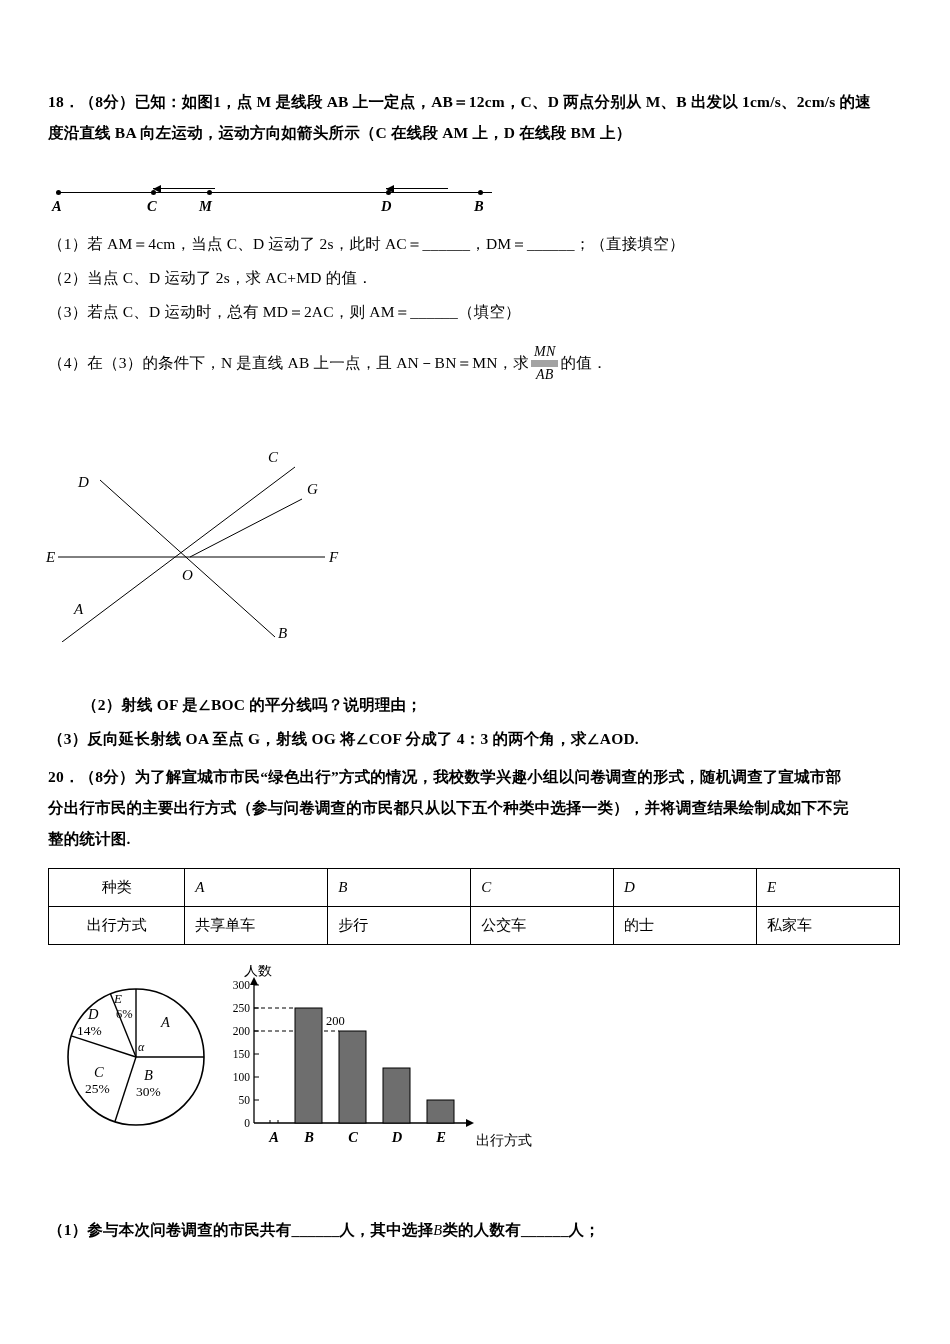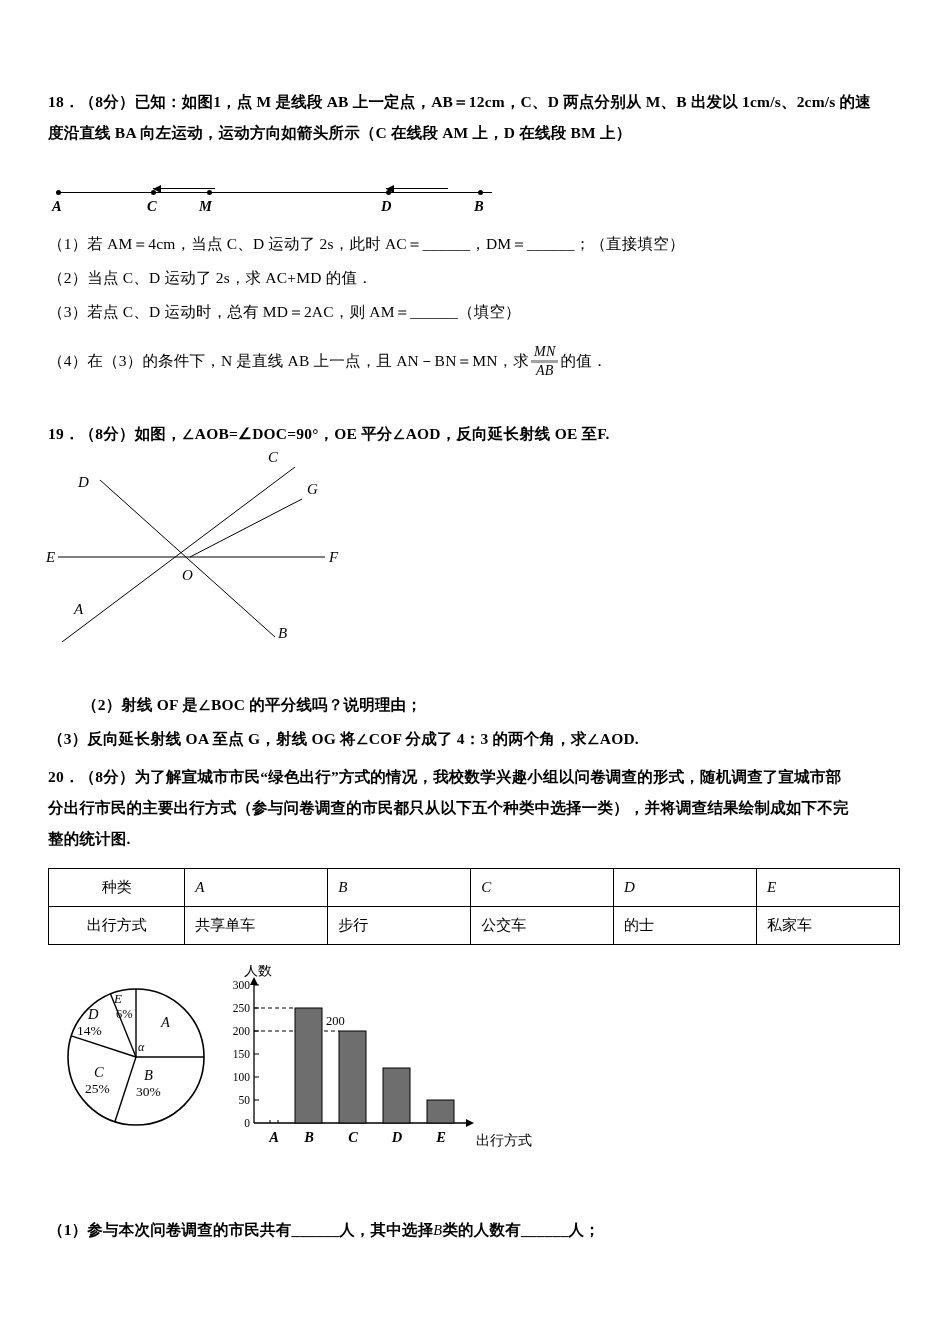--- a/index.html
+++ b/index.html
@@ -38,21 +38,21 @@
   .arrow .shaft{position:absolute;left:0;top:5px;height:1px;background:#000;width:100%;}
   .arrow .head{position:absolute;left:0;top:1.5px;width:0;height:0;border-top:4px solid transparent;border-bottom:4px solid transparent;border-right:8px solid #000;}
 
   #p18-q1{left:48px;top:228px;width:870px;}
   #p18-q2{left:48px;top:262px;width:870px;}
   #p18-q3{left:48px;top:296px;width:870px;}
   #p18-q4{left:48px;top:345px;width:870px;}
 
   .frac{display:inline-block;vertical-align:middle;text-align:center;font-style:italic;font-size:14px;line-height:1.15;position:relative;top:-1px;margin:0 2px;}
   .frac .num{display:block;padding:0 3px;}
-  .frac .den{display:block;border-top:3px solid #a3a3a3;padding:0 3px;}
+  .frac .den{display:block;border-top:7px solid #a3a3a3;padding:0 3px;}
 
   
   #p19-head{left:48px;top:418px;width:880px;}
   #p19-fig{left:40px;top:442px;width:320px;height:200px;}
   #p19-q1{left:48px;top:655px;width:880px;}
   #p19-q2{left:48px;top:689px;width:880px;margin-left:34px;}
   #p19-q3{left:48px;top:723px;width:880px;}
 
   
   #p20-head{left:48px;top:761px;width:880px;}
@@ -120,23 +120,20 @@
     </div>
   </div>
 
   <div class="block ln" id="p18-q1">（1）若 AM＝4cm，当点 C、D 运动了 2s，此时 AC＝______，DM＝______；（直接填空）</div>
   <div class="block ln" id="p18-q2">（2）当点 C、D 运动了 2s，求 AC+MD 的值．</div>
   <div class="block ln" id="p18-q3">（3）若点 C、D 运动时，总有 MD＝2AC，则 AM＝______（填空）</div>
   <div class="block ln" id="p18-q4">
     <span>（4）在（3）的条件下，N 是直线 AB 上一点，且 AN－BN＝MN，求</span><span class="frac"><span class="num">MN</span><span class="den">AB</span></span><span>的值．</span>
   </div>
 
-  <div class="block ln" id="p19-head">
-    <b>19．</b><b>（8分）</b><b>如图，∠AOB=∠DOC=90°，OE 平分∠AOD，反向延长射线 OE 至F.</b>
-  </div>
 
   <div class="block" id="p19-fig">
     <svg width="320" height="200" viewBox="0 0 320 200">
 
       <line x1="22" y1="200" x2="255" y2="25" stroke="#000" stroke-width="1"></line>
       <line x1="60" y1="38" x2="235" y2="195" stroke="#000" stroke-width="1"></line>
       <line x1="18" y1="115" x2="285" y2="115" stroke="#000" stroke-width="1"></line>
       <line x1="150" y1="115" x2="262" y2="57" stroke="#000" stroke-width="1"></line>
       <text x="228" y="20" font-family="Liberation Serif, serif" font-size="15" font-style="italic">C</text>
       <text x="38" y="45" font-family="Liberation Serif, serif" font-size="15" font-style="italic">D</text>

